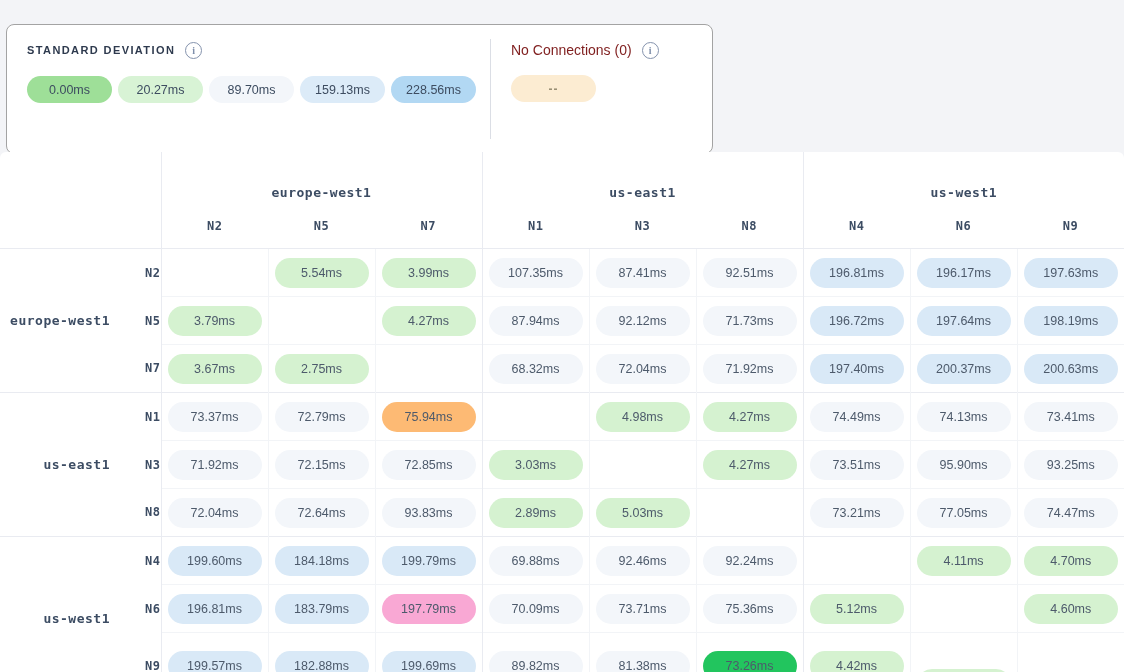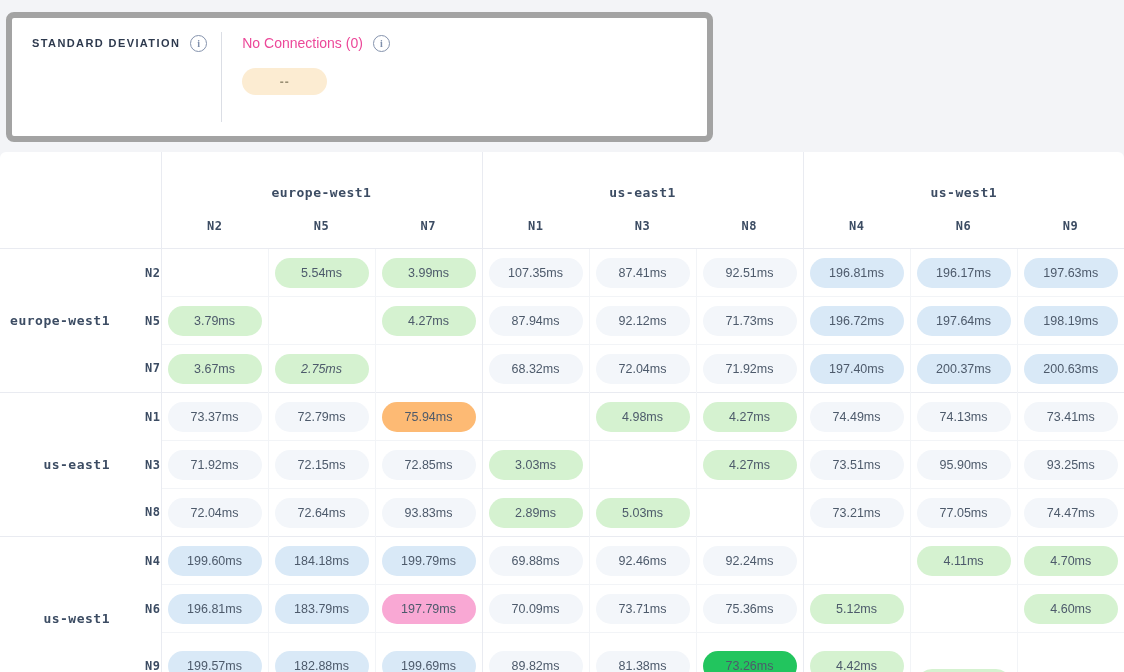--- a/index.html
+++ b/index.html
@@ -5,22 +5,22 @@
   html,body{margin:0;padding:0;}
   body{
     width:1124px;height:672px;position:relative;overflow:hidden;
     background:#f3f4f7;
     font-family:"Liberation Sans", sans-serif;
     -webkit-font-smoothing:antialiased;
   }
 
   
   .legend-card{
-    position:absolute;left:6px;top:12px;width:707px;height:130px;
-    background:#ffffff;border:6px solid #a3a3a3;border-radius:8px;
+    position:absolute;left:6px;top:24px;width:707px;height:130px;
+    background:#ffffff;border:1px solid #a3a3a3;border-radius:8px;
     box-sizing:border-box;display:flex;
   }
   .card-left{padding:16px 0 0 20px;box-sizing:border-box;}
   .title-row{display:flex;align-items:center;gap:10px;height:18px;}
   .legend-title{font-size:11px;font-weight:bold;letter-spacing:1.4px;color:#2e3a4e;}
   .info-icon{
     width:15px;height:15px;border:1px solid #8593ad;border-radius:50%;
     color:#7f8fab;font-size:10px;line-height:15px;text-align:center;
     font-family:"Liberation Serif", serif;font-weight:bold;flex:0 0 auto;cursor:pointer;
   }
@@ -33,21 +33,21 @@
   .legend-captions{display:flex;gap:6px;margin-top:13px;}
   .legend-caption{width:85px;text-align:center;font-size:12.5px;color:#64769b;}
   .legend-caption b{color:#2b3648;}
   .card-divider{width:1px;background:#dbdee5;margin:14px 0 14px 14px;}
   .card-right{padding:16px 0 0 20px;}
   .nc-pill{
     margin-top:16px;width:85px;height:27px;border-radius:14px;
     display:flex;align-items:center;justify-content:center;
     color:#998f74;font-size:12px;letter-spacing:1px;font-weight:bold;
   }
-  .nc-label{font-size:14px;color:#ec4899;}
+  .nc-label{font-size:14px;color:#7f1d1d;}
 
   
   .matrix-wrap{
     position:absolute;left:0;top:152px;width:1124px;height:520px;
     background:#ffffff;border-radius:6px 6px 0 0;overflow:hidden;
   }
   table.matrix{border-collapse:collapse;table-layout:fixed;width:1124px;}
   table.matrix th,table.matrix td{padding:0;}
   .mono{font-family:"DejaVu Sans Mono", monospace;font-weight:bold;color:#3c4c63;}
   tr.region-row th{height:48px;vertical-align:bottom;padding-bottom:4px;
@@ -71,20 +71,27 @@
 </style>
 </head>
 <body>
 
 <div class="legend-card">
   <div class="card-left">
     <div class="title-row">
       <span class="legend-title">STANDARD DEVIATION</span>
       <span class="info-icon">i</span>
     </div>
+    <div class="legend-pills">
+        <div class="legend-pill" style="background: rgb(158, 223, 152);">0.00ms</div>
+        <div class="legend-pill" style="background: rgb(216, 243, 213);">20.27ms</div>
+        <div class="legend-pill" style="background: rgb(243, 246, 250);">89.70ms</div>
+        <div class="legend-pill" style="background: rgb(220, 235, 248);">159.13ms</div>
+        <div class="legend-pill" style="background: rgb(178, 216, 243);">228.56ms</div>
+      </div>
   </div>
   <div class="card-divider"></div>
   <div class="card-right">
     <div class="title-row">
       <span class="nc-label">No Connections (0)</span>
       <span class="info-icon">i</span>
     </div>
     <div class="nc-pill" style="background: rgb(252, 236, 210);">--</div>
   </div>
 </div>
@@ -145,21 +152,21 @@
           <td class="cell gstart"><span class="pill" style="background: rgb(243, 246, 250);">87.94ms</span></td>
           <td class="cell"><span class="pill" style="background: rgb(243, 246, 250);">92.12ms</span></td>
           <td class="cell"><span class="pill" style="background: rgb(243, 246, 250);">71.73ms</span></td>
           <td class="cell gstart"><span class="pill" style="background: rgb(217, 233, 247);">196.72ms</span></td>
           <td class="cell"><span class="pill" style="background: rgb(217, 233, 247);">197.64ms</span></td>
           <td class="cell"><span class="pill" style="background: rgb(217, 233, 247);">198.19ms</span></td>
         </tr>
         <tr class="inner">
           <td class="mono node-label">N7</td>
           <td class="cell gstart"><span class="pill" style="background: rgb(213, 242, 208);">3.67ms</span></td>
-          <td class="cell"><span class="pill" style="background: rgb(213, 242, 208); font-style: italic;">2.75ms</span></td>
+          <td class="cell"><span class="pill" style="background: rgb(213, 242, 208);">2.75ms</span></td>
           <td class="cell"></td>
           <td class="cell gstart"><span class="pill" style="background: rgb(243, 246, 250);">68.32ms</span></td>
           <td class="cell"><span class="pill" style="background: rgb(243, 246, 250);">72.04ms</span></td>
           <td class="cell"><span class="pill" style="background: rgb(243, 246, 250);">71.92ms</span></td>
           <td class="cell gstart"><span class="pill" style="background: rgb(217, 233, 247);">197.40ms</span></td>
           <td class="cell"><span class="pill" style="background: rgb(217, 233, 247);">200.37ms</span></td>
           <td class="cell"><span class="pill" style="background: rgb(217, 233, 247);">200.63ms</span></td>
         </tr>
         <tr class="gfirst">
           <td class="mono region-label" rowspan="3">us-east1</td>

